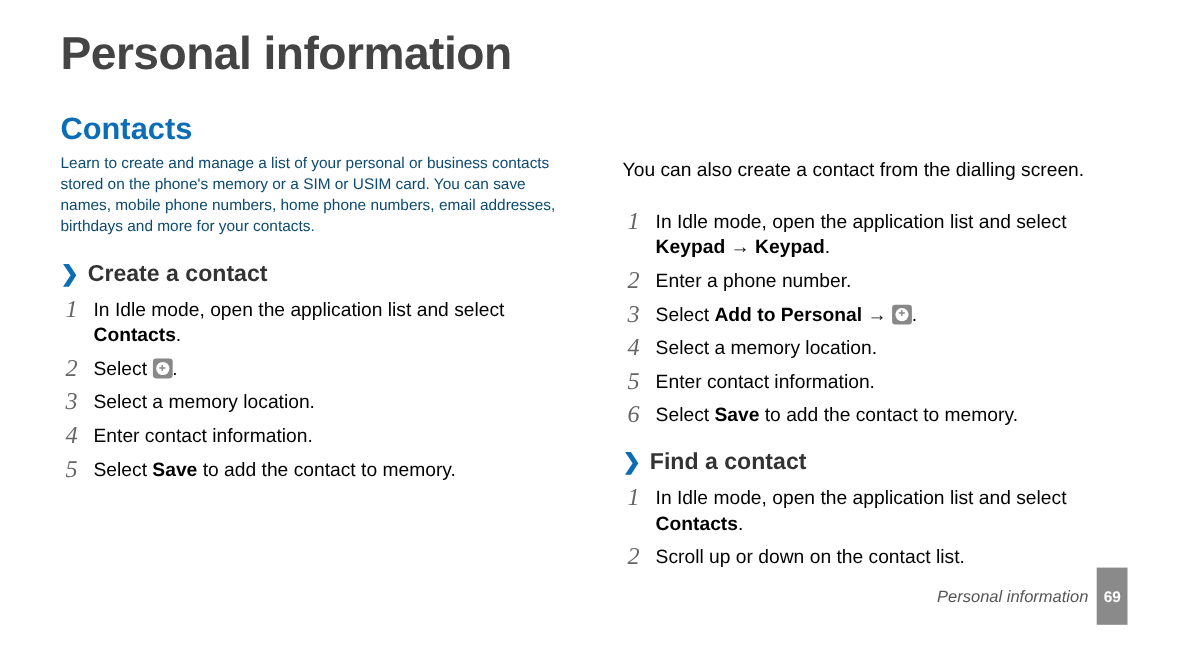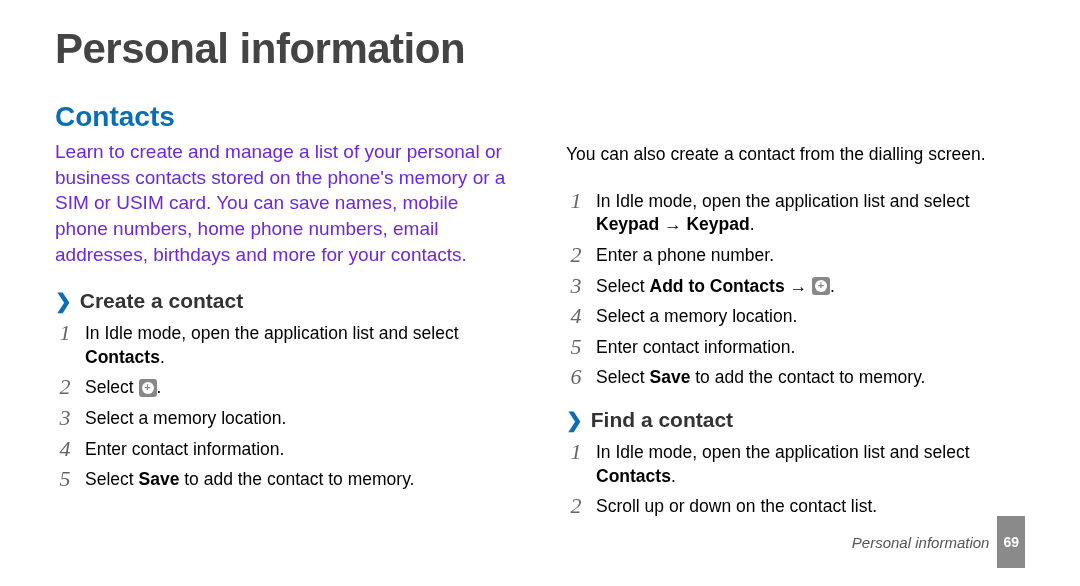--- a/index.html
+++ b/index.html
@@ -27,23 +27,23 @@
       flex: 1;
       min-width: 0;
     }
     .section-heading {
       font-size: 28px;
       font-weight: 700;
       color: #0a6db5;
       margin-bottom: 6px;
     }
     .intro-text {
-      font-size: 19px;
+      font-size: 14px;
       line-height: 1.35;
-      color: #6d28d9;
+      color: #0c4a6e;
       margin-bottom: 22px;
     }
     .sub-heading {
       display: flex;
       align-items: center;
       gap: 8px;
       margin-bottom: 8px;
     }
     .chevron {
       color: #0a6db5;
@@ -196,21 +196,21 @@
           <span>In Idle mode, open the application list and select </span><span class="bold">Keypad</span><span> → </span><span class="bold">Keypad</span><span>.</span>
         </span>
       </div>
       <div class="step">
         <span class="step-num">2</span>
         <span class="step-text">Enter a phone number.</span>
       </div>
       <div class="step">
         <span class="step-num">3</span>
         <span class="step-text">
-          <span>Select </span><span class="bold">Add to Contacts</span><span> → </span><span class="icon-circle-plus"></span><span>.</span>
+          <span>Select </span><span class="bold">Add to Personal</span><span> → </span><span class="icon-circle-plus"></span><span>.</span>
         </span>
       </div>
       <div class="step">
         <span class="step-num">4</span>
         <span class="step-text">Select a memory location.</span>
       </div>
       <div class="step">
         <span class="step-num">5</span>
         <span class="step-text">Enter contact information.</span>
       </div>

